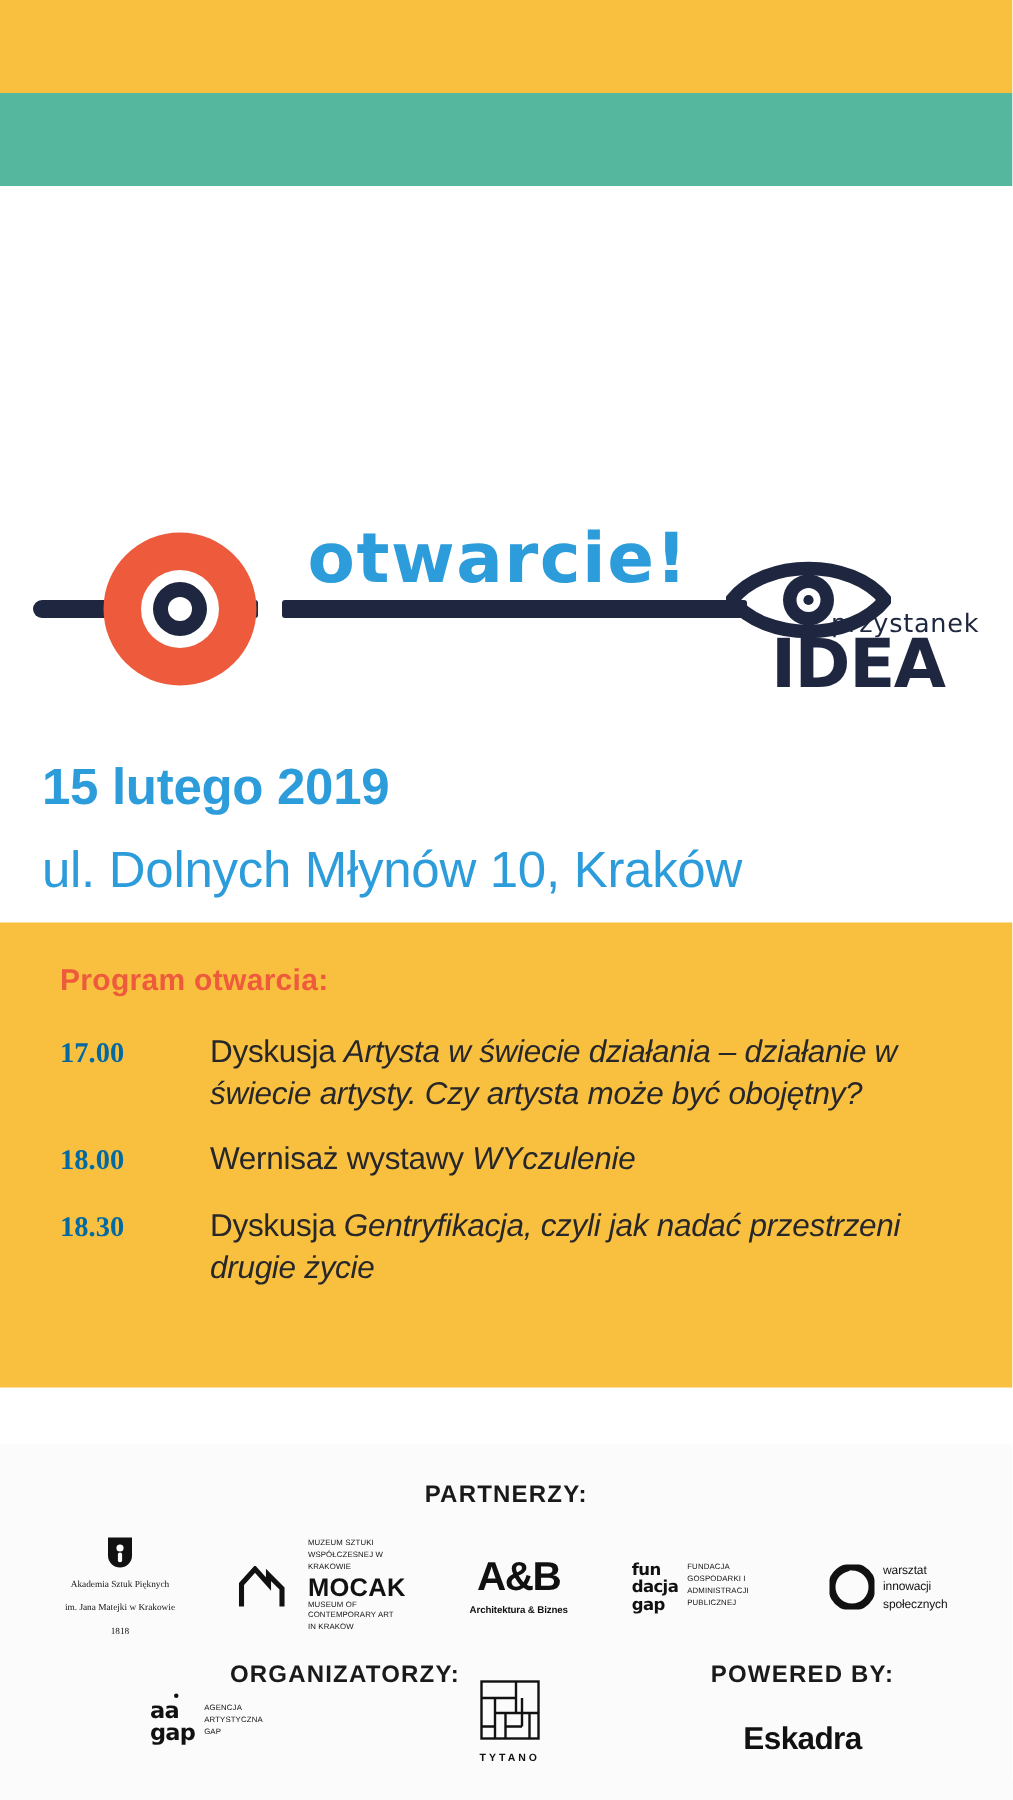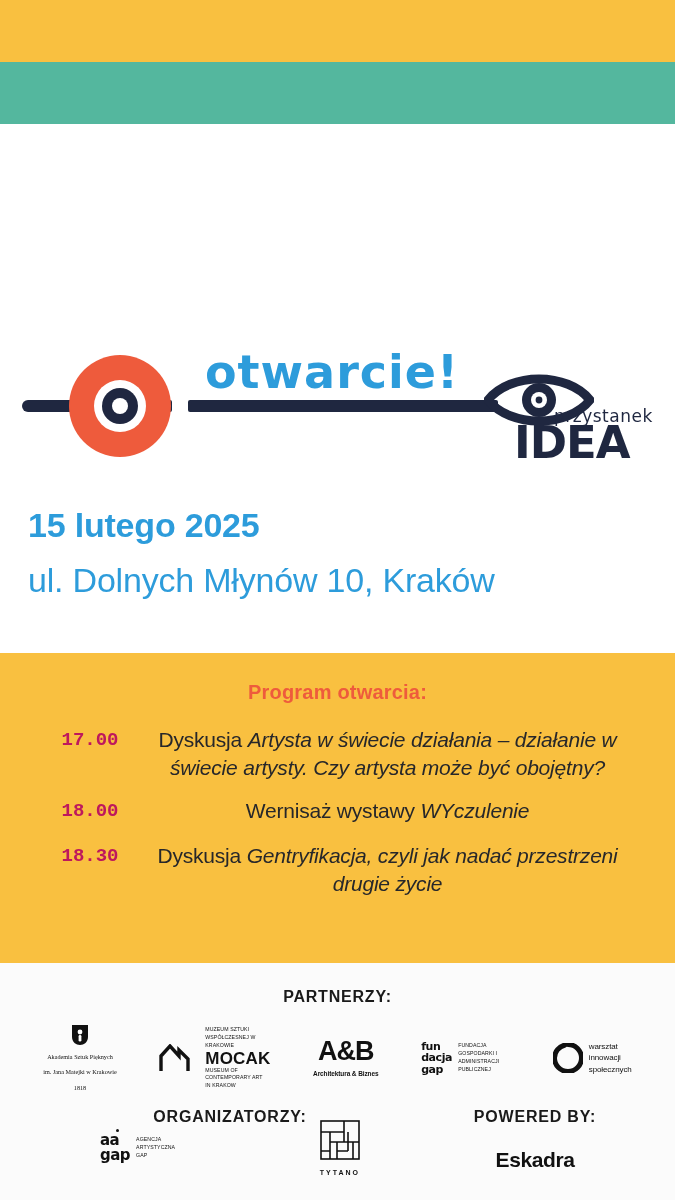--- a/index.html
+++ b/index.html
@@ -152,45 +152,44 @@
     font-size: 34px;
     font-weight: 400;
     line-height: 1.25;
     letter-spacing: -0.2px;
     margin-top: 12px;
   }
 
   
   .programme {
     position: absolute;
-    top: 653px; left: 0;
+    top: 615px; left: 0;
     width: 675px; height: 310px;
     background: #f9c040;
     padding: 28px 40px 0 40px;
-    text-align: center;
   }
   .programme-title {
     font-family: "Liberation Sans", sans-serif;
     font-size: 20px;
     font-weight: 700;
     color: #ee5b3c;
     letter-spacing: 0.2px;
     margin-bottom: 22px;
   }
   .prog-row {
     display: flex;
     align-items: flex-start;
     margin-bottom: 16px;
   }
   .prog-time {
     flex: 0 0 100px;
-    font-family: Liberation Mono, monospace;
+    font-family: Liberation Serif, serif;
     font-size: 19px;
     font-weight: 700;
-    color: #be185d;
+    color: #0369a1;
     line-height: 1.45;
     padding-top: 1px;
   }
   .prog-desc {
     flex: 1 1 auto;
     font-family: "Liberation Sans", sans-serif;
     font-size: 21px;
     font-weight: 400;
     color: #27272a;
     line-height: 1.32;
@@ -357,21 +356,21 @@
           <circle cx="55" cy="34" r="8" fill="#ffffff"></circle>
           <circle cx="55" cy="34" r="3.4" fill="#1f2740"></circle>
         </svg>
         <div class="idea-przystanek">przystanek</div>
         <div class="idea-word">IDEA</div>
       </div>
 
     </div>
 
     <div class="when-where">
-      <div class="when">15 lutego 2025</div>
+      <div class="when">15 lutego 2019</div>
       <div class="where">ul. Dolnych Młynów 10, Kraków</div>
     </div>
 
   </div>
 
   <div class="programme">
     <div class="programme-title">Program otwarcia:</div>
 
     <div class="prog-row">
       <div class="prog-time">17.00</div>

